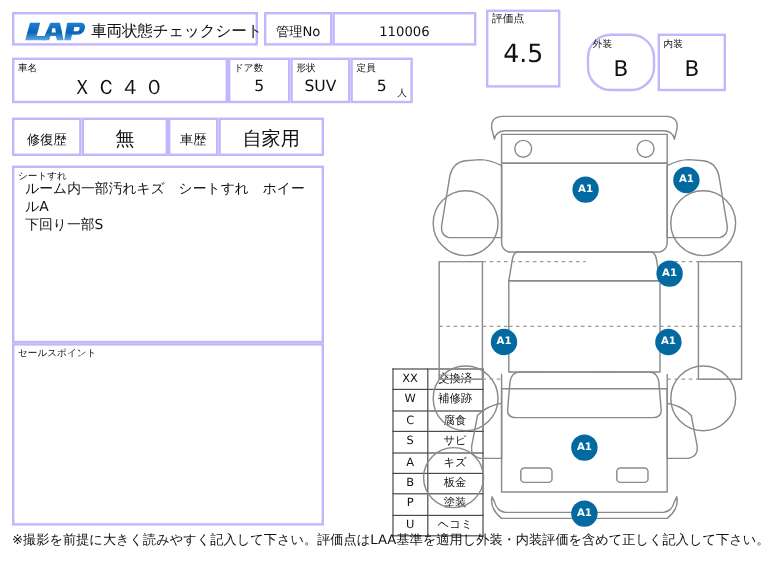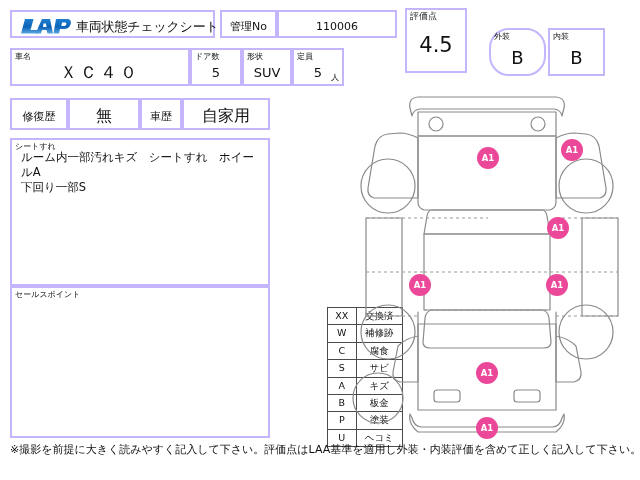--- a/index.html
+++ b/index.html
@@ -144,21 +144,21 @@
   
   #diagram {
     position: absolute;
     left: 348px; top: 92px; width: 288px; height: 348px;
   }
 
   .marker {
     position: absolute;
     width: 22px; height: 22px;
     border-radius: 50%;
-    background: #ec4899;
+    background: #0369a1;
     color: #ffffff;
     font-size: 8.5px;
     font-weight: bold;
     line-height: 22px;
     text-align: center;
     transform: translate(-50%, -50%);
   }
 
   
   #footer {

